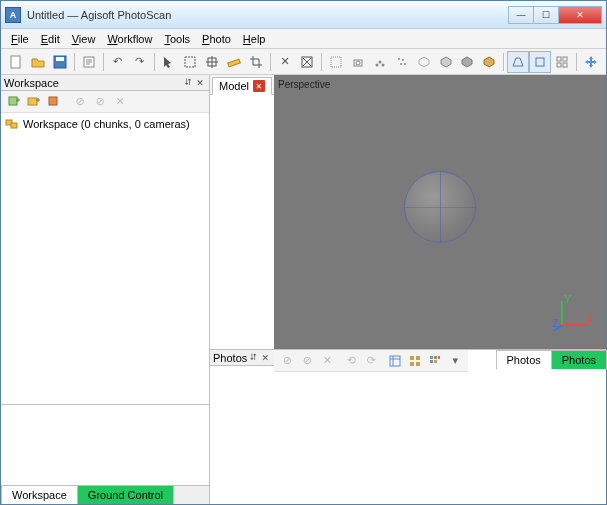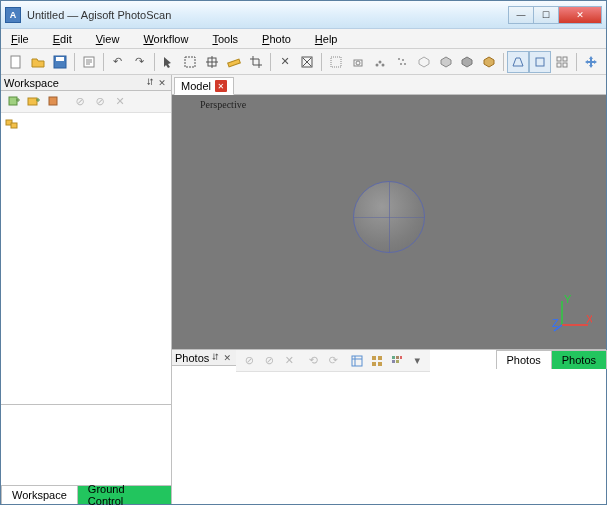--- a/index.html
+++ b/index.html
@@ -5,50 +5,50 @@
   * { box-sizing: border-box; margin: 0; padding: 0; font-family: "Segoe UI", Tahoma, sans-serif; font-size: 11px; }
   html, body { width: 607px; height: 505px; overflow: hidden; }
   .window { width: 607px; height: 505px; background: #fff; border: 1px solid #5a7fa0; display: flex; flex-direction: column; }
   .titlebar { height: 28px; background: linear-gradient(#f7fbff,#dfeffb,#cde4f5); display: flex; align-items: center; padding: 0 4px; border-bottom: 1px solid #b8cfe4; }
   .appicon { width: 16px; height: 16px; background: #4a7fbf; border: 1px solid #2a5f9f; margin-right: 6px; display:flex; align-items:center; justify-content:center;}
   .appicon span{ font-size:9px; color:#fff; font-weight:bold;}
   .title { flex: 1; color: #333; }
   .winbtns { display: flex; gap: 0; }
   .winbtn { width: 26px; height: 18px; background: linear-gradient(#eef5fa,#d3e6f4); border: 1px solid #9ab9d4; display:flex; align-items:center; justify-content:center; font-size:9px; color:#333; margin-left:-1px;}
   .winbtn.close { background: linear-gradient(#f08080,#d23a2a); color: #fff; width:44px; }
-  .menubar { height: 20px; background: #f4f4f4; display: flex; align-items: center; padding: 0 4px; gap: 12px; border-bottom: 1px solid #d0d0d0;}
+  .menubar { height: 20px; background: #f4f4f4; display: flex; align-items: center; padding: 0 4px; gap: 0; border-bottom: 1px solid #d0d0d0;}
   .menuitem { padding: 2px 6px; cursor: default; }
   .menuitem u { text-decoration: underline; }
   .toolbar { height: 26px; background: #f4f4f4; border-bottom: 1px solid #d0d0d0; display: flex; align-items: center; padding: 0 4px; gap: 0; }
   .tbtn { width: 22px; height: 22px; display: flex; align-items: center; justify-content: center; border: 1px solid transparent; color:#555;}
   .tbtn.active { border: 1px solid #9ab9d4; background: #e0ecf7;}
   .tsep { width: 1px; height: 18px; background: #c0c0c0; margin: 0 3px; }
   .body { flex: 1; display: flex; min-height: 0; }
-  .leftcol { width: 171px; display: flex; flex-direction: column; border-right: 1px solid #c0c0c0;}
+  .leftcol { width: 209px; display: flex; flex-direction: column; border-right: 1px solid #c0c0c0;}
   .rightcol { flex: 1; display: flex; flex-direction: column; min-width: 0; }
   .panehdr { height: 16px; background: #f0f0f0; border-bottom: 1px solid #c0c0c0; display: flex; align-items: center; padding: 0 3px; font-size: 10px; }
   .panehdr .label { flex: 1; }
   .panehdr .pin, .panehdr .x { width: 12px; height:12px; display:flex; align-items:center; justify-content:center; font-size:9px; color:#555;}
   .panetoolbar { height: 22px; background: #f4f4f4; border-bottom: 1px solid #e0e0e0; display: flex; align-items:center; padding: 0 3px; gap:0;}
   .minibtn { width: 20px; height: 18px; display:flex; align-items:center; justify-content:center; color:#666;}
   .minibtn.disabled{ opacity:0.4;}
   .tree { flex:1; background:#fff; padding:3px 4px; overflow:auto; }
   .treeitem { display:flex; align-items:center; gap:4px; padding:1px 0;}
   .wsicon { width:14px; height:14px; display:flex; align-items:center; justify-content:center; }
   .lefttop { height: 330px; display:flex; flex-direction:column; border-bottom:1px solid #c0c0c0;}
   .leftbot { flex:1; background:#fff;}
   .lefttabs, .bottabs { height: 19px; background:#f0f0f0; border-top:1px solid #c0c0c0; display:flex; align-items:stretch;}
   .tab { padding: 2px 10px; font-size:10px; border:1px solid #c0c0c0; border-bottom:none; background:#fff; margin-top:-1px; margin-right:-1px; display:flex; align-items:center;}
   .tab.inactive { background:#22c55e; }
-  .viewport { flex:1; position:relative; background:#fff; display:flex; flex-direction:column;}
+  .viewport { flex:1; position:relative; background:#fff; display:flex; flex-direction:row;}
   .modeltabs { height:20px; background:#f4f4f4; display:flex; align-items:flex-end; padding:0 2px; border-bottom:1px solid #c0c0c0;}
   .modeltab { display:flex; align-items:center; gap:4px; padding:2px 6px; font-size:10px; background:#fff; border:1px solid #c0c0c0; border-bottom:1px solid #fff; margin-bottom:-1px;}
   .closex { color:#fff; background:#d23a2a; width:12px; height:12px; display:flex; align-items:center; justify-content:center; font-size:8px; border-radius:1px;}
   .canvas3d { flex:1; background:#7a7a7a; position:relative;}
-  .persp { position:absolute; top:4px; left:4px; font-size:10px; color:#222; font-family:Liberation Serif, serif;margin-left:24px;}
+  .persp { position:absolute; top:4px; left:4px; font-size:10px; color:#222; font-family:Liberation Sans, sans-serif;}
   .sphere { position:absolute; width:72px; height:72px; left:50%; top:48%; transform:translate(-50%,-50%); border-radius:50%; background: radial-gradient(circle at 40% 35%, #9a9a9a, #7e7e7e 60%, #707070); border:1px solid #5e6aa8;}
   .sphere::before, .sphere::after{ content:""; position:absolute; top:0; bottom:0; left:50%; width:0; border-left:1px solid rgba(90,100,160,0.6);}
   .sphere::after{ top:50%; left:0; right:0; height:0; width:auto; border-left:none; border-top:1px solid rgba(90,100,160,0.5);}
   .gizmo { position:absolute; right:14px; bottom:14px; width:40px; height:40px;}
   .photospane { height:155px; display:flex; flex-direction:row; border-top:1px solid #c0c0c0;}
   .photobody { flex:1; background:#fff;}
   svg{ display:block;}
 </style>
 </head>
 <body>
@@ -246,20 +246,21 @@
           <div class="minibtn disabled">✕</div>
         </div>
         <div class="tree">
           <div class="treeitem">
             <span class="wsicon">
                 <svg width="14" height="14">
                   <rect x="1" y="3" width="6" height="5" fill="#f3c04a" stroke="#b58a20"></rect>
                   <rect x="6" y="6" width="6" height="5" fill="#f3c04a" stroke="#b58a20"></rect>
                 </svg>
               </span>
+            <span>Workspace (0 chunks, 0 cameras)</span>
           </div>
         </div>
       </div>
       <div class="leftbot"></div>
       <div class="lefttabs">
         <div class="tab">
             <span>Workspace</span>
           </div>
         <div class="tab inactive">
             <span>Ground Control</span>

